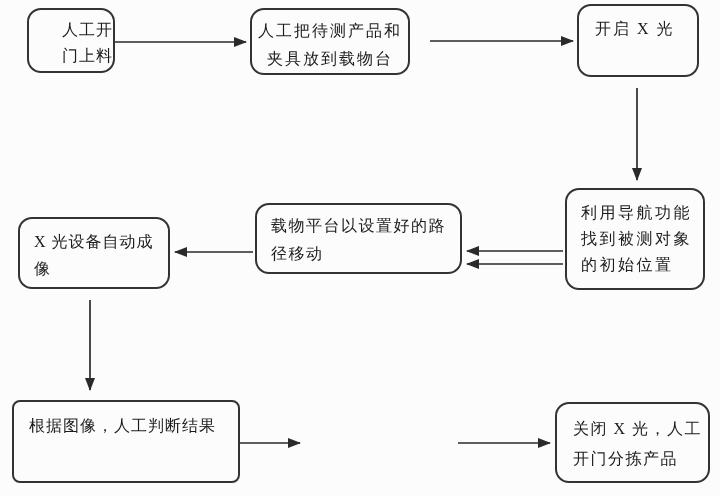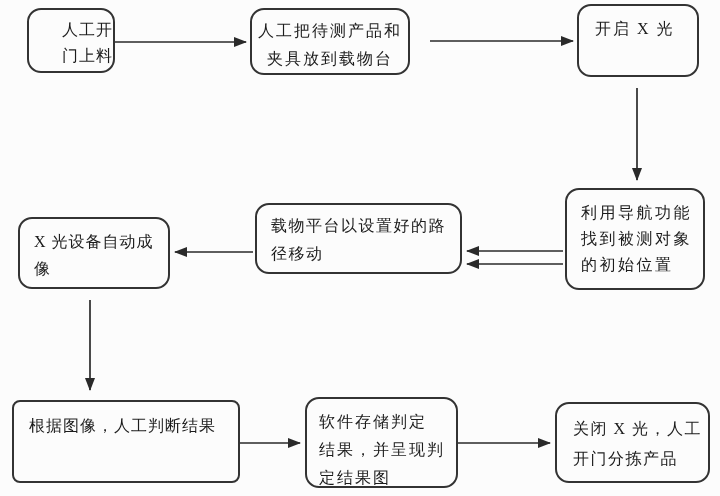--- a/index.html
+++ b/index.html
@@ -83,24 +83,19 @@
 
   <div class="node n6">
     <span class="tline">X 光设备自动成</span>
     <span class="tline">像</span>
   </div>
 
   <div class="node n7">
     <span class="tline">根据图像，人工判断结果</span>
   </div>
 
-  <div class="node n8">
-    <span class="tline">软件存储判定</span>
-    <span class="tline">结果，并呈现判</span>
-    <span class="tline">定结果图</span>
-  </div>
 
   <div class="node n9">
     <span class="tline">关闭 X 光，人工</span>
     <span class="tline">开门分拣产品</span>
   </div>
 
 </div>
 
 </body></html>

